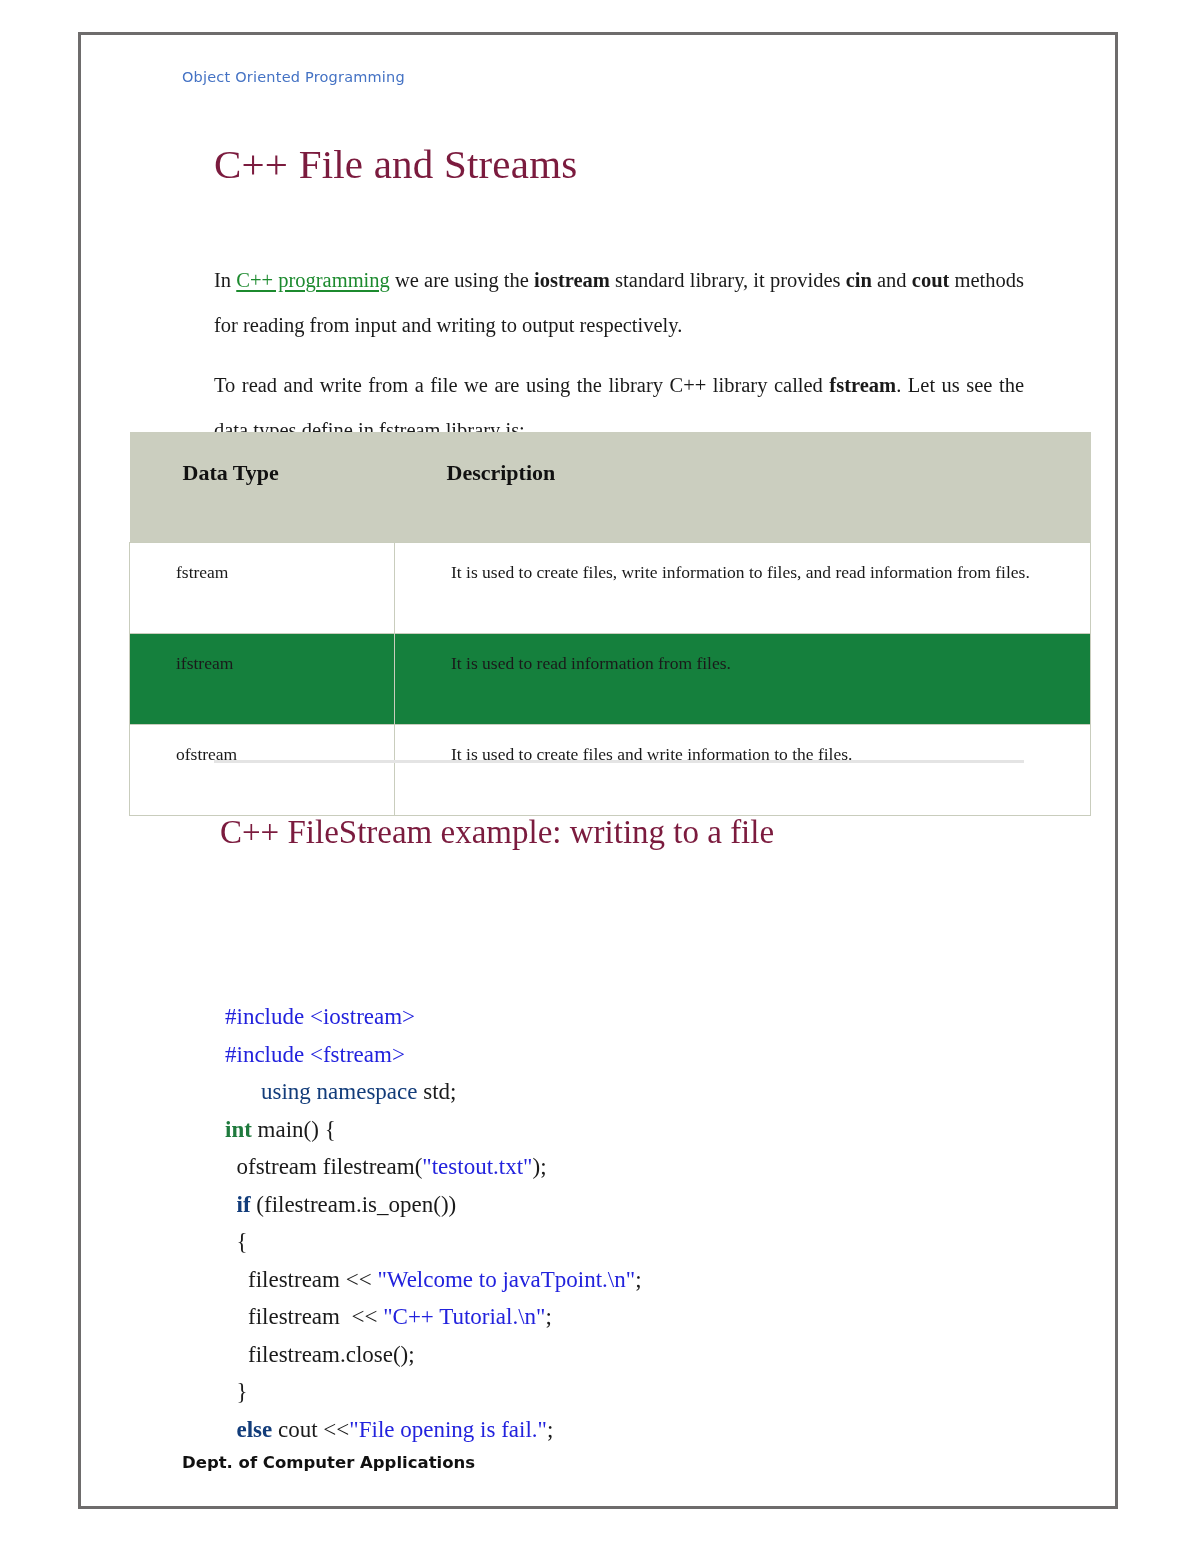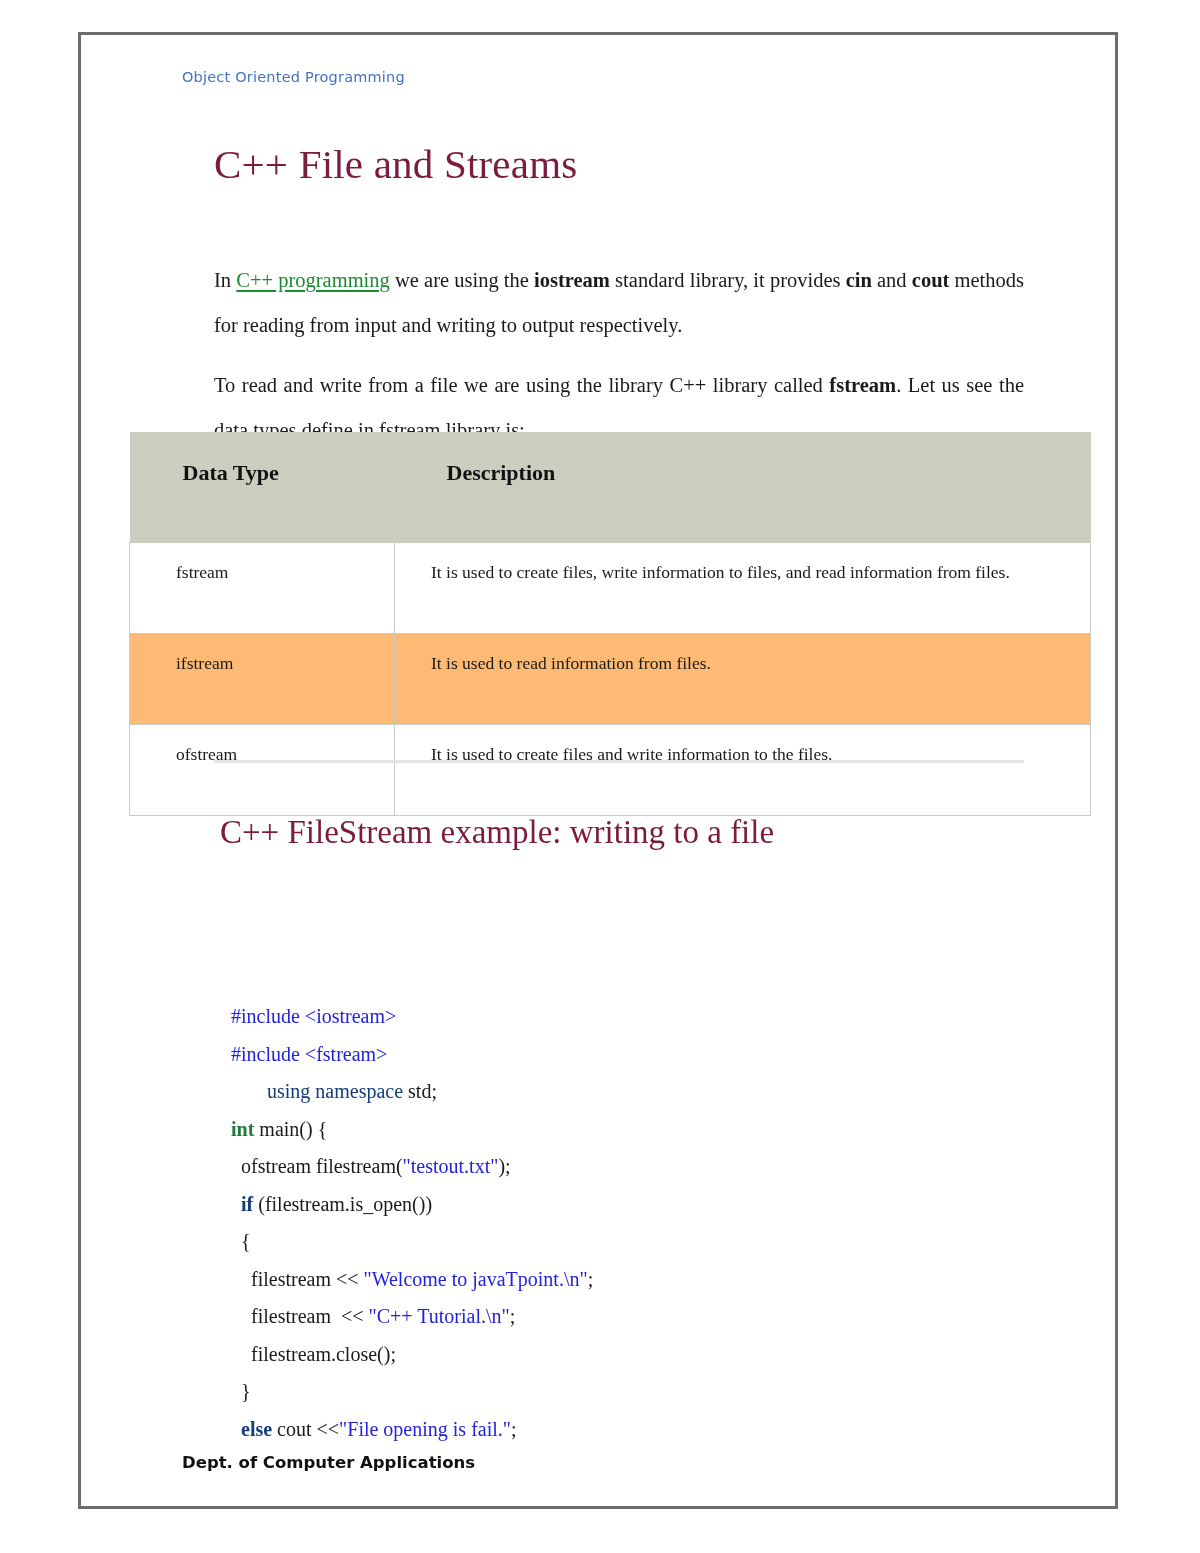--- a/index.html
+++ b/index.html
@@ -113,23 +113,23 @@
     height: 71px;
     padding: 19px 10px 0 0;
     font-size: 17.5px;
     color: #1a1a1a;
   }
   .datatable tbody td.c1 {
     padding-left: 46px;
     width: 212px;
   }
   .datatable tbody td.c2 {
-    padding-left: 36px;
-  }
-  .datatable tbody tr.alt td { background: #fdba74; }
+    padding-left: 56px;
+  }
+  .datatable tbody tr.alt td { background: #15803d; }
   .datatable tbody tr.plain td { background: #ffffff; }
 
   
   hr.sep {
     position: absolute;
     left: 133px;
     top: 725px;
     width: 810px;
     height: 0;
     border: none;
@@ -145,25 +145,25 @@
     font-family: "Liberation Serif", serif;
     font-weight: normal;
     font-size: 33px;
     line-height: 1.2;
     color: #7b1b3e;
   }
 
   
   .codeblock {
     position: absolute;
-    left: 150px;
+    left: 144px;
     top: 963px;
     width: 810px;
     font-family: "Liberation Serif", serif;
-    font-size: 20px;
+    font-size: 23px;
     line-height: 37.5px;
     color: #1a1a1a;
     white-space: pre;
   }
   .codeblock .ln { display: block; }
   .kw-blue     { color: #2222dd; }
   .kw-navy     { color: #123c7a; font-weight: normal; margin-left: 36px; }
   .kw-green    { color: #1f7a3d; font-weight: bold; }
   .kw-if       { color: #123c7a; font-weight: bold; }
   .str         { color: #2222dd; }

